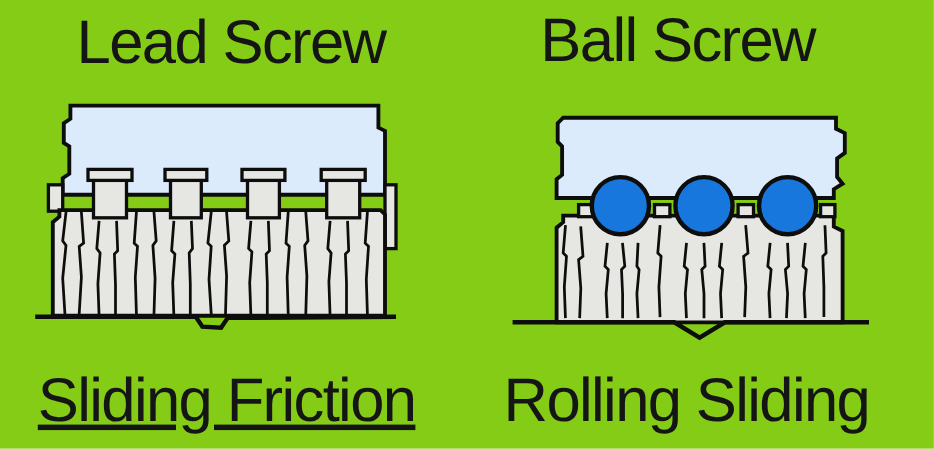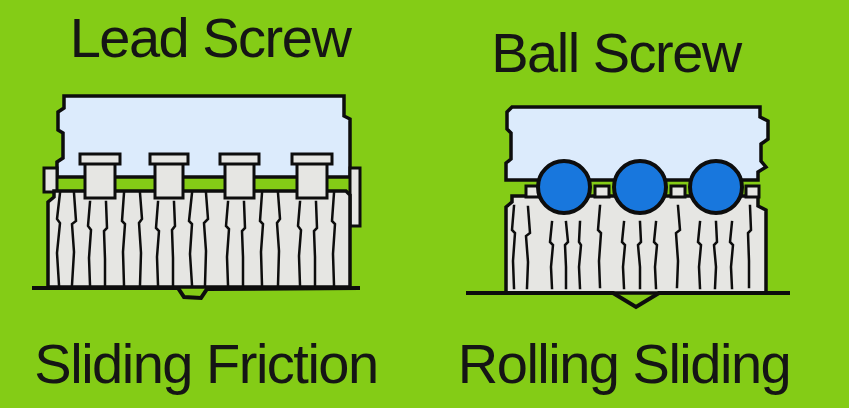--- a/index.html
+++ b/index.html
@@ -13,22 +13,22 @@
   }
   .label{
     position:absolute;
     font-size:56px;
     line-height:62px;
     letter-spacing:-1.5px;
     text-align:center;
     white-space:nowrap;
   }
   .title-left{top:7px;left:0;width:420px;}
-  .title-right{top:22px;left:406px;width:420px;}
-  .caption-left{top:333px;left:0;width:412px;}
+  .title-right{top:5px;left:406px;width:420px;}
+  .caption-left{top:333px;left:0;width:412px;text-decoration:underline;}
   .caption-right{top:333px;left:414px;width:420px;}
   .art{position:absolute;left:0;top:0;}
 </style>
 </head>
 <body>
 
 <div class="stage">
 
   <div class="label title-left">Lead Screw</div>
   <div class="label title-right">Ball Screw</div>

